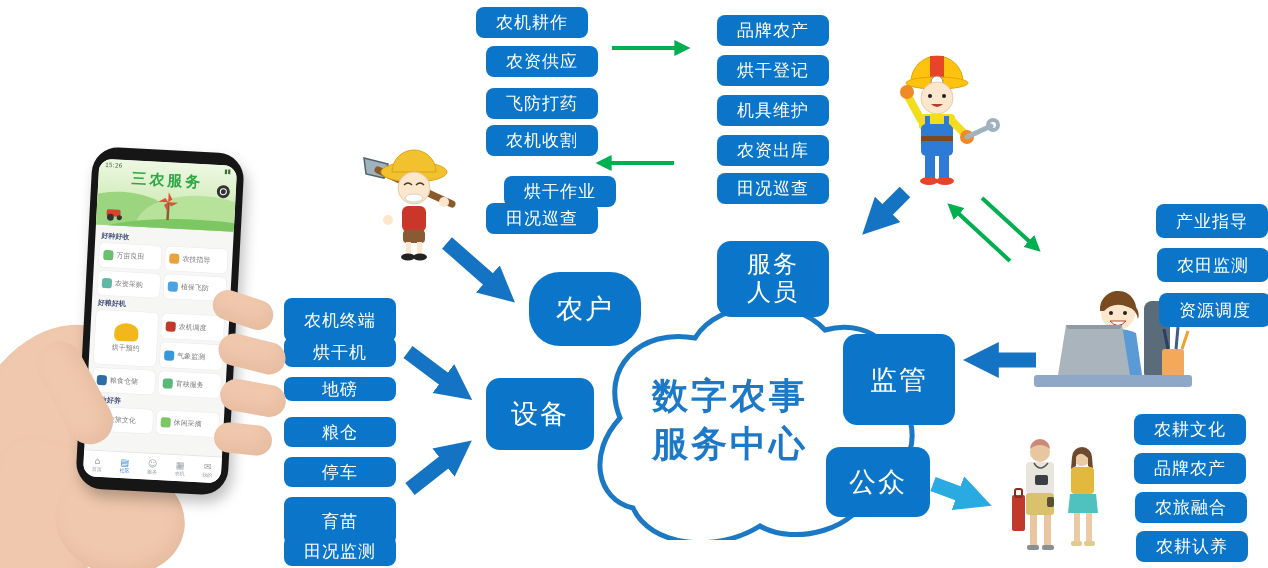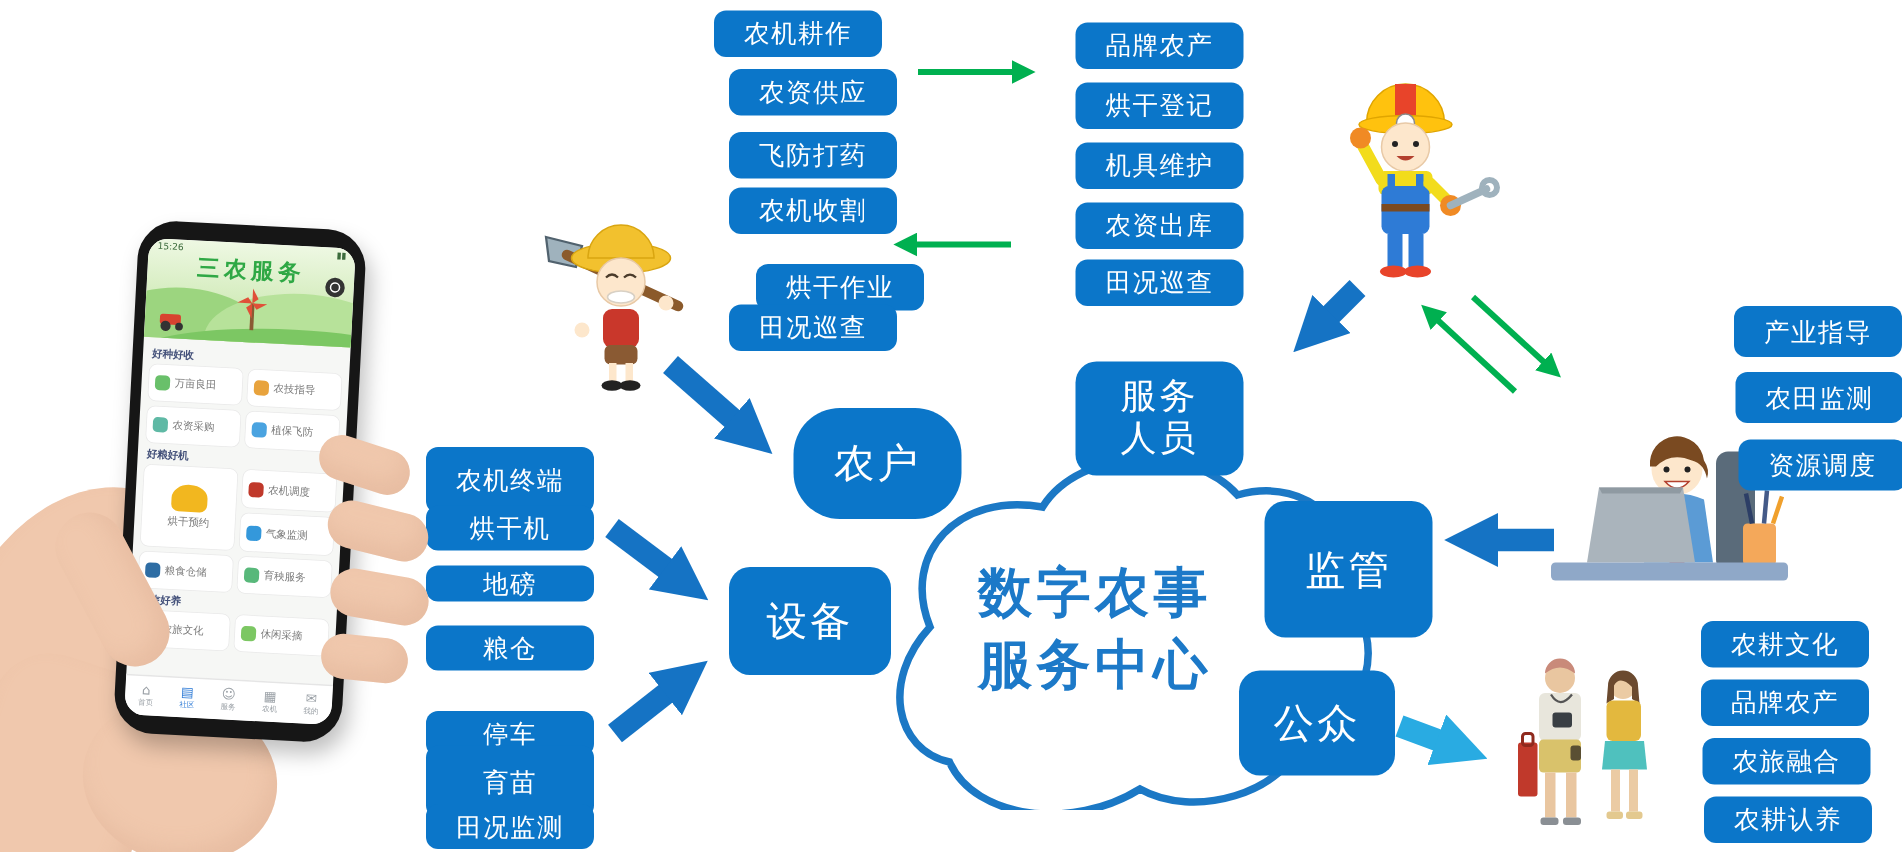--- a/index.html
+++ b/index.html
@@ -195,21 +195,21 @@
   <div class="sbox" style="left:717px;top:15px;">品牌农产</div>
   <div class="sbox" style="left:717px;top:55px;">烘干登记</div>
   <div class="sbox" style="left:717px;top:95px;">机具维护</div>
   <div class="sbox" style="left:717px;top:135px;">农资出库</div>
   <div class="sbox" style="left:717px;top:173px;">田况巡查</div>
 
   <div class="sbox" style="left:284px;top:298px;height:44px;">农机终端</div>
   <div class="sbox" style="left:284px;top:337px;height:30px;">烘干机</div>
   <div class="sbox" style="left:284px;top:377px;height:24px;">地磅</div>
   <div class="sbox" style="left:284px;top:417px;height:30px;">粮仓</div>
-  <div class="sbox" style="left:284px;top:474px;height:30px;text-align:right;">停车</div>
+  <div class="sbox" style="left:284px;top:457px;height:30px;text-align:right;">停车</div>
   <div class="sbox" style="left:284px;top:497px;height:48px;">育苗</div>
   <div class="sbox" style="left:284px;top:536px;height:30px;">田况监测</div>
 
   <div class="sbox" style="left:1156px;top:204px;height:34px;">产业指导</div>
   <div class="sbox" style="left:1157px;top:248px;height:34px;">农田监测</div>
   <div class="sbox" style="left:1159px;top:293px;height:34px;">资源调度</div>
 
   <div class="sbox" style="left:1134px;top:414px;">农耕文化</div>
   <div class="sbox" style="left:1134px;top:453px;">品牌农产</div>
   <div class="sbox" style="left:1135px;top:492px;">农旅融合</div>

